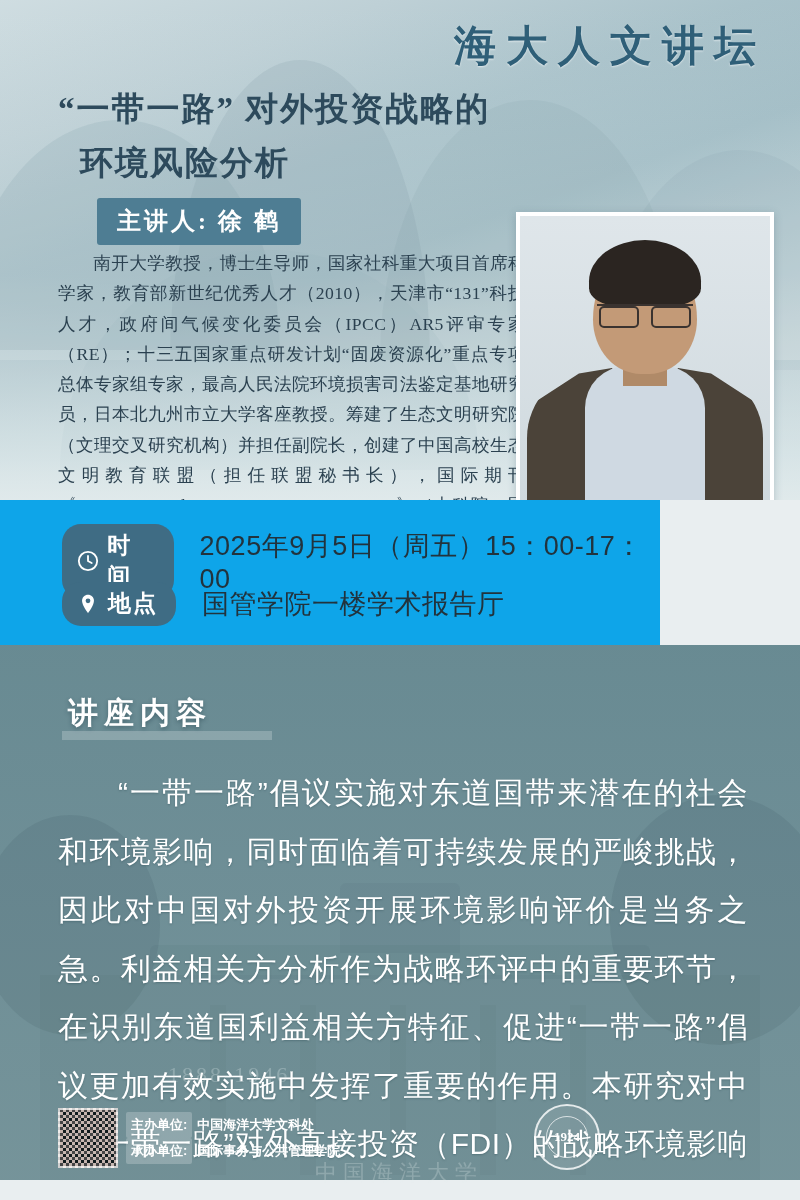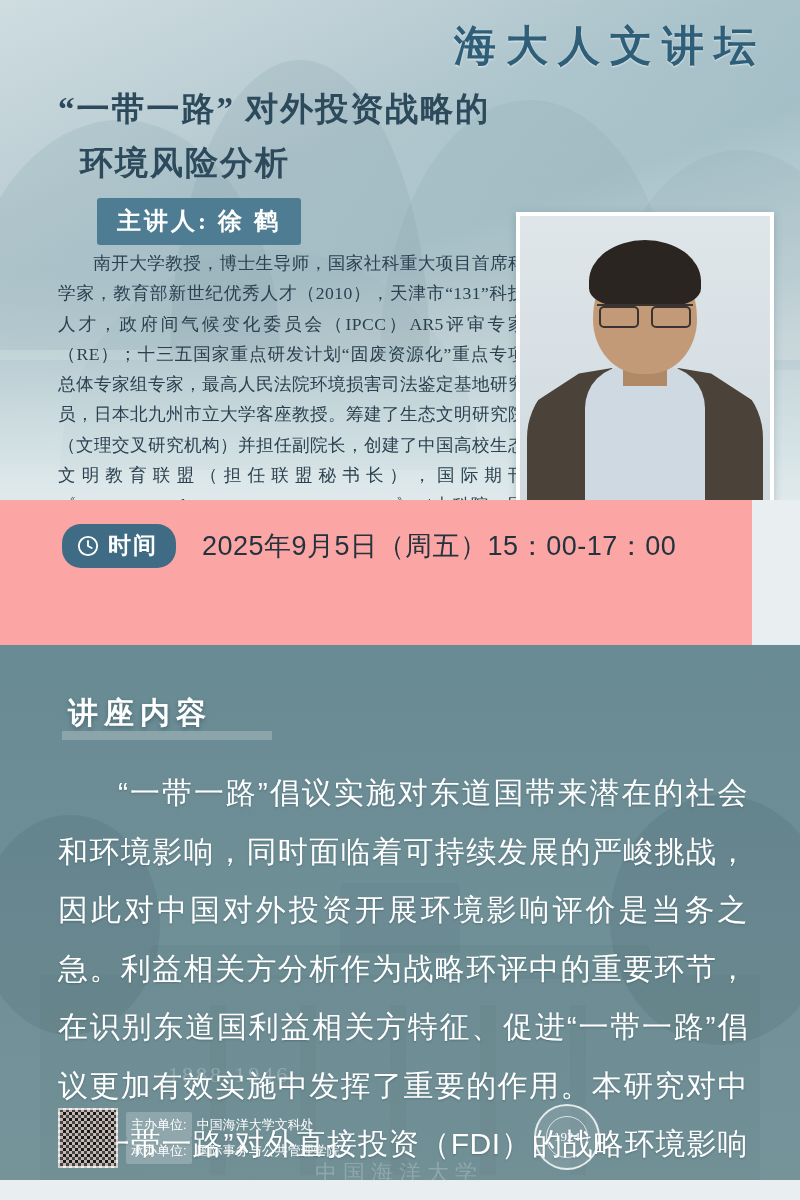--- a/index.html
+++ b/index.html
@@ -180,23 +180,23 @@
     top: 140px;
     width: 44px;
     height: 30px;
     margin-left: -22px;
     background: #b08a68;
   }
 
   
   .info-section {
     position: relative;
-    width: 752px;
+    width: 660px;
     height: 145px;
-    background: #fca5a5;
+    background: #0ea5e9;
   }
   .info-row {
     position: absolute;
     display: flex;
     align-items: center;
   }
   .info-row.r1 { left: 62px; top: 24px; }
   .info-row.r2 { left: 62px; top: 82px; }
   .info-chip {
     display: inline-flex;
@@ -305,20 +305,21 @@
     text-shadow: 0 1px 2px rgba(35,65,75,0.35);
   }
 
   
   .footer {
     position: absolute;
     left: 0;
     bottom: 0;
     width: 652px;
     height: 86px;
+    font-weight: bold;
   }
   .qr {
     position: absolute;
     left: 58px;
     top: 14px;
     width: 56px;
     height: 56px;
     background:
       repeating-linear-gradient(0deg, rgba(255,255,255,0.85) 0 3px, rgba(40,70,80,0.85) 3px 6px),
       repeating-linear-gradient(90deg, rgba(255,255,255,0.85) 0 3px, rgba(40,70,80,0.8) 3px 6px);
@@ -410,20 +411,32 @@
           <svg width="22" height="22" viewBox="0 0 24 24" aria-hidden="true">
             <circle cx="12" cy="12" r="10" fill="none" stroke="#ffffff" stroke-width="2"></circle>
             <path d="M12 6.5V12l4 2.2" fill="none" stroke="#ffffff" stroke-width="2" stroke-linecap="round"></path>
           </svg>
         </span>
         <span>时间</span>
       </span>
       <span class="info-value">2025年9月5日（周五）15：00-17：00</span>
     </div>
 
+    <div class="info-row r2">
+      <span class="info-chip">
+        <span class="chip-icon">
+          <svg width="22" height="22" viewBox="0 0 24 24" aria-hidden="true">
+            <path d="M12 2c-3.6 0-6.5 2.9-6.5 6.5C5.5 13.6 12 22 12 22s6.5-8.4 6.5-13.5C18.5 4.9 15.6 2 12 2z" fill="#ffffff"></path>
+            <circle cx="12" cy="8.5" r="2.6" fill="#3f6c84"></circle>
+          </svg>
+        </span>
+        <span>地点</span>
+      </span>
+      <span class="info-value">国管学院一楼学术报告厅</span>
+    </div>
   </div>
 
   <div class="content-section">
     <div class="tree" style="left:-20px; top:170px; width:180px; height:220px;"></div>
     <div class="tree" style="left:610px; top:150px; width:220px; height:250px;"></div>
     <div class="bldg base"></div>
     <div class="bldg roof1"></div>
     <div class="bldg tower"></div>
     <div class="bldg col" style="left:210px;"></div>
     <div class="bldg col" style="left:300px;"></div>

